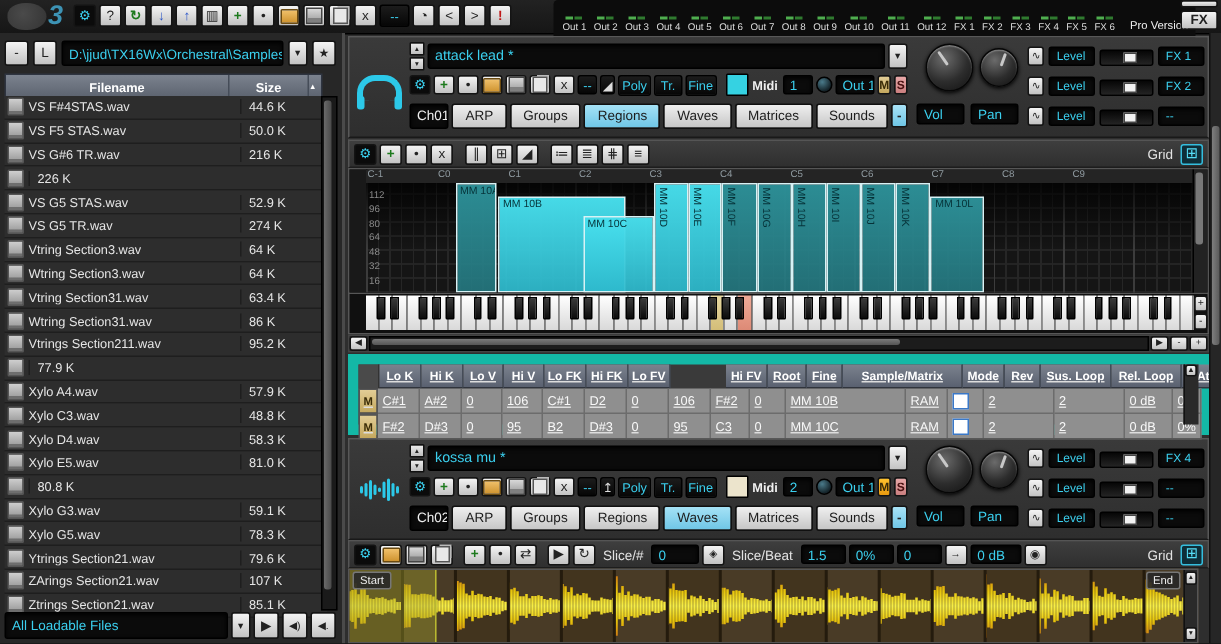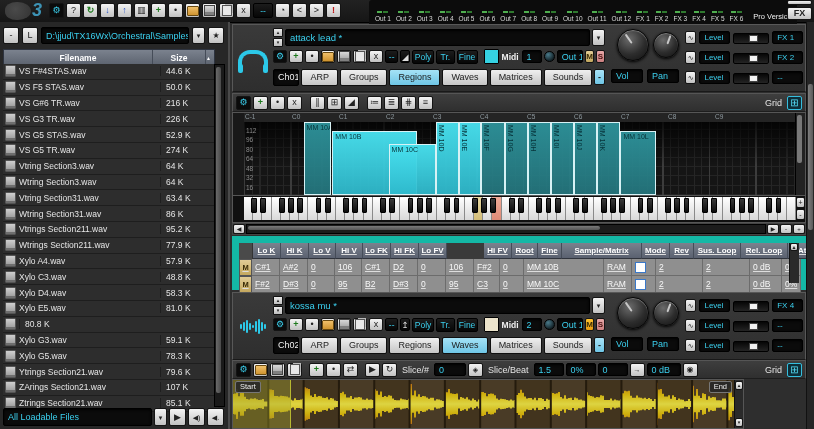--- a/index.html
+++ b/index.html
@@ -134,21 +134,21 @@
      border-right:1px solid #454c58;border-bottom:1px solid #30343c;display:flex;align-items:center;justify-content:center;box-sizing:border-box;flex:0 0 auto;}
   .rt-c{background:#8f8f8f;color:#f8f8f8;font-size:8.5px;border-right:1px solid #6c6c6c;border-bottom:1px solid #6c6c6c;
      display:flex;align-items:center;padding:0 3px;box-sizing:border-box;flex:0 0 auto;}
   .rt-m{width:13px;background:linear-gradient(#e2cd96,#c4a85e);color:#3a2c08;font-weight:bold;font-size:7.5px;
      display:flex;align-items:center;justify-content:center;border:1px solid #555;box-sizing:border-box;flex:0 0 auto;}
   .rt-hm{width:13px;background:#4a4a4a;border-right:1px solid #333;flex:0 0 auto;}
   .chk{width:9px;height:9px;background:#fff;border:1px solid #3a78c8;}
   #rt-vscroll{position:absolute;right:0;top:0;width:9px;height:100%;background:#2a2a2a;border-left:1px solid #111;}
   
   #wave-toolbar{position:absolute;left:0;top:338px;width:574px;height:19px;}
-  #wave-area{position:absolute;left:0;top:357px;width:512px;height:50px;border:1px solid #565656;box-sizing:border-box;background:#42341e;}
+  #wave-area{position:absolute;left:0;top:357px;width:567px;height:50px;border:1px solid #565656;box-sizing:border-box;background:#42341e;}
   #wave-inner{position:absolute;left:0;top:0;right:9px;bottom:0;overflow:hidden;}
   #wave-svg{display:block;}
   #start-ovl{position:absolute;left:0;top:0;width:57px;height:100%;background:rgba(165,165,45,.38);border-right:1px solid #b8b830;}
   .wtag{position:absolute;top:1px;background:rgba(40,40,40,.9);border:1px solid #777;border-radius:2px;color:#eee;font-size:7.5px;padding:0 4px;line-height:10px;}
   #wtag-start{left:2px;}
   #wtag-end{right:2px;}
   #wave-vscroll{position:absolute;right:0;top:0;width:9px;height:100%;background:#2a2a2a;border-left:1px solid #111;display:flex;flex-direction:column;justify-content:space-between;padding:1px 0;box-sizing:border-box;}
   .wsb{width:8px;height:9px;font-size:5px;}
   
   #win-vscroll{position:absolute;left:806px;top:22px;width:8px;height:407px;background:#262626;border-left:1px solid #111;}
@@ -343,21 +343,20 @@
           <div class="fname">VS F5 STAS.wav</div>
           <div class="fsize">50.0 K</div>
         </div>
         <div class="frow">
           <div class="fico"></div>
           <div class="fname">VS G#6 TR.wav</div>
           <div class="fsize">216 K</div>
         </div>
         <div class="frow">
           <div class="fico"></div>
-          <div class="fname">VS G3 TR.wav</div>
           <div class="fsize">226 K</div>
         </div>
         <div class="frow">
           <div class="fico"></div>
           <div class="fname">VS G5 STAS.wav</div>
           <div class="fsize">52.9 K</div>
         </div>
         <div class="frow">
           <div class="fico"></div>
           <div class="fname">VS G5 TR.wav</div>
@@ -383,21 +382,20 @@
           <div class="fname">Wtring Section31.wav</div>
           <div class="fsize">86 K</div>
         </div>
         <div class="frow">
           <div class="fico"></div>
           <div class="fname">Vtrings Section211.wav</div>
           <div class="fsize">95.2 K</div>
         </div>
         <div class="frow">
           <div class="fico"></div>
-          <div class="fname">Wtrings Section211.wav</div>
           <div class="fsize">77.9 K</div>
         </div>
         <div class="frow">
           <div class="fico"></div>
           <div class="fname">Xylo A4.wav</div>
           <div class="fsize">57.9 K</div>
         </div>
         <div class="frow">
           <div class="fico"></div>
           <div class="fname">Xylo C3.wav</div>

